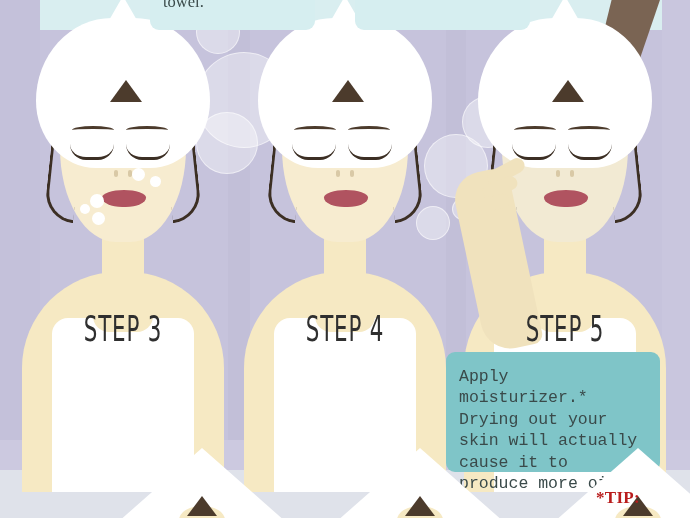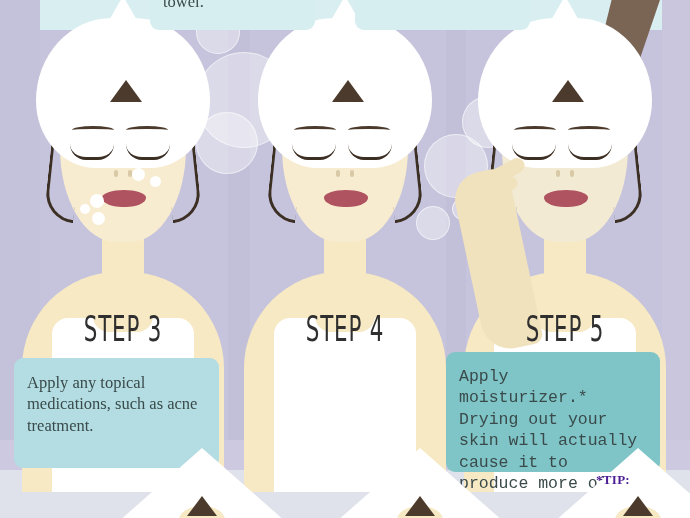--- a/index.html
+++ b/index.html
@@ -169,23 +169,23 @@
   }
   .bottom-head .bface {
     position:absolute; left:50%; bottom:-12px; transform:translateX(-50%);
     width:46px; height:28px; background:#f6e9c3; border-radius:50% 50% 40% 40%;
   }
   .bh1 { left:118px; }
   .bh2 { left:336px; }
   .bh3 { left:554px; }
 
   .tip-note {
-    position:absolute; left:596px; top:472px;
+    position:absolute; left:596px; top:488px;
     font-family:"Liberation Serif", serif;
-    font-size:13px; font-weight:bold; color:#4c1d95;
+    font-size:17px; font-weight:bold; color:#b91c1c;
     letter-spacing:0.3px;
   }
 </style>
 </head>
 <body>
 
 <div class="stage">
 
   <div class="bg-base"></div>
   <div class="bg-top-band"></div>
@@ -277,23 +277,20 @@
   <div class="step-label" style="left:236px;">STEP 4</div>
   <div class="step-label" style="left:456px;">STEP 5</div>
 
   <div class="card card-top ct1">
     <span>dry with a clean towel.</span>
   </div>
   <div class="card card-top ct2">
     
   </div>
 
-  <div class="card card-low1 cl1">
-    <span>Apply any topical medications, such as acne treatment.</span>
-  </div>
   <div class="card card-low3 cl3">
     <span>Apply moisturizer.* Drying out your skin will actually cause it to produce more oil.</span>
   </div>
 
   <div class="bottom-head bh1">
     <div class="bp"></div>
     <div class="bface"></div>
     <div class="btuft"></div>
   </div>
   <div class="bottom-head bh2">

